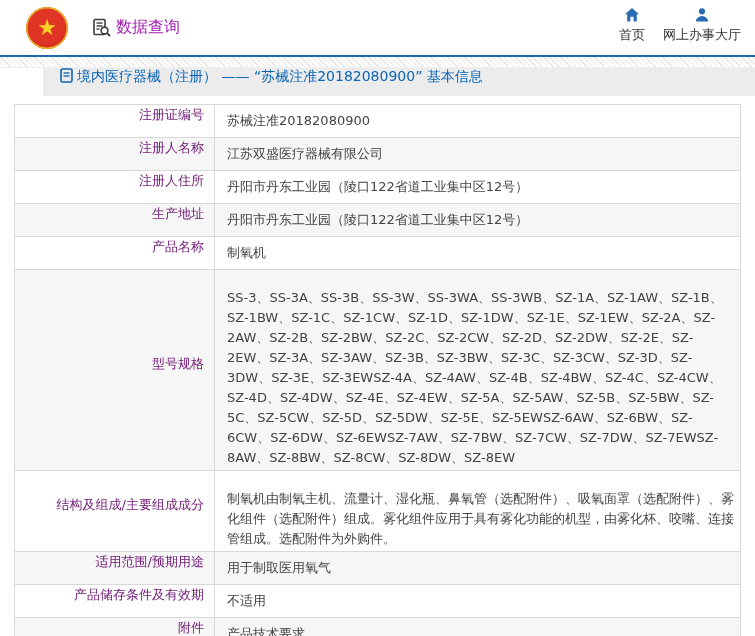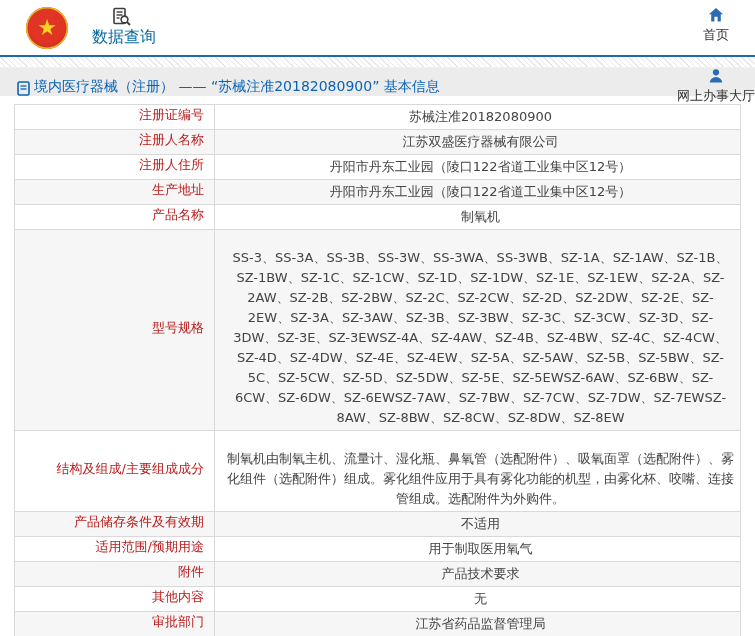--- a/index.html
+++ b/index.html
@@ -16,56 +16,56 @@
     width: 42px; height: 42px; margin-left: 26px; flex: 0 0 auto;
     border-radius: 50%; background: radial-gradient(circle at 50% 42%, #e03425 55%, #c21f14 100%);
     display: flex; align-items: center; justify-content: center;
     color: #f8d323; font-size: 22px; line-height: 1;
     box-shadow: inset 0 0 0 1.5px #e8b92a;
   }
   .logo-text { margin-left: 10px; }
   .logo-title { font-size: 21px; font-weight: bold; color: #1a57a0; letter-spacing: 1.5px; line-height: 1.15; }
   .logo-sub { font-size: 10.5px; color: #2a68ad; margin-top: 2px; }
 
-  .data-query { display: flex; align-items: center; margin-left: 24px; color: #0369a1; font-size: 16px; flex-direction: column; }
+  .data-query { display: flex; align-items: flex-end; margin-left: 24px; color: #a21caf; font-size: 16px; }
   .data-query .dq-icon { width: 20px; height: 20px; margin-right: 4px; }
 
-  .top-nav { position: absolute; right: 0; top: 7px; display: flex; gap: 24px; flex-direction: column; }
+  .top-nav { position: absolute; right: 14px; top: 7px; display: flex; gap: 18px; }
   .nav-item { display: flex; flex-direction: column; align-items: center; cursor: pointer; }
   .nav-item .nav-icon { width: 16px; height: 16px; margin-bottom: 3px; }
   .nav-item .nav-label { font-size: 13px; color: #333; white-space: nowrap; }
 
   .blue-line { height: 2px; background: #2068ad; }
   .hatch-strip {
     height: 11px;
     background: repeating-linear-gradient(45deg, #ffffff 0 3px, #e7e7e7 3px 4px);
     border-bottom: 1px solid #f0f0f0;
   }
 
   
   .breadcrumb {
     height: 28px; background: #ececec;
-    display: flex; align-items: flex-end; padding-left: 17px;
-    color: #0a64b6; font-size: 14px;
+    display: flex; align-items: flex-start; padding-left: 17px;
+    color: #0a64b6; font-size: 14px; margin-left: 43px;
   }
   .breadcrumb .bc-icon { width: 13px; height: 15px; margin-right: 4px; flex: 0 0 auto; }
 
   
   .info-table {
     width: 727px; margin: 8px 14px 0 14px;
     border-collapse: collapse; font-size: 13px; table-layout: fixed;
   }
   .info-table th, .info-table td {
     border: 1px solid #d9d9d9; line-height: 20px; vertical-align: middle;
   }
   .info-table th {
     width: 200px; text-align: right; font-weight: normal;
-    color: #b91c1c; padding: 0 10px 4px 0;
+    color: #701a75; padding: 0 10px 12px 0;
   }
-  .info-table td { color: #444; padding: 0 6px 0 12px; text-align: center; }
+  .info-table td { color: #444; padding: 0 6px 0 12px; }
   .info-table tr:nth-child(even) { background: #f6f6f6; }
   .info-table td.multiline { padding-top: 18px; padding-bottom: 2px; }
 </style>
 </head>
 <body>
 
 <div class="header">
   <div class="emblem">★</div>
   <div class="data-query">
     <svg class="dq-icon" viewBox="0 0 20 20">
@@ -130,26 +130,26 @@
       </tr>
     <tr>
         <th>型号规格</th>
         <td class="multiline">SS-3、SS-3A、SS-3B、SS-3W、SS-3WA、SS-3WB、SZ-1A、SZ-1AW、SZ-1B、SZ-1BW、SZ-1C、SZ-1CW、SZ-1D、SZ-1DW、SZ-1E、SZ-1EW、SZ-2A、SZ-2AW、SZ-2B、SZ-2BW、SZ-2C、SZ-2CW、SZ-2D、SZ-2DW、SZ-2E、SZ-2EW、SZ-3A、SZ-3AW、SZ-3B、SZ-3BW、SZ-3C、SZ-3CW、SZ-3D、SZ-3DW、SZ-3E、SZ-3EWSZ-4A、SZ-4AW、SZ-4B、SZ-4BW、SZ-4C、SZ-4CW、SZ-4D、SZ-4DW、SZ-4E、SZ-4EW、SZ-5A、SZ-5AW、SZ-5B、SZ-5BW、SZ-5C、SZ-5CW、SZ-5D、SZ-5DW、SZ-5E、SZ-5EWSZ-6AW、SZ-6BW、SZ-6CW、SZ-6DW、SZ-6EWSZ-7AW、SZ-7BW、SZ-7CW、SZ-7DW、SZ-7EWSZ-8AW、SZ-8BW、SZ-8CW、SZ-8DW、SZ-8EW</td>
       </tr>
     <tr>
         <th>结构及组成/主要组成成分</th>
         <td class="multiline">制氧机由制氧主机、流量计、湿化瓶、鼻氧管（选配附件）、吸氧面罩（选配附件）、雾化组件（选配附件）组成。雾化组件应用于具有雾化功能的机型，由雾化杯、咬嘴、连接管组成。选配附件为外购件。</td>
       </tr>
     <tr>
+        <th>适用范围/预期用途</th>
+        <td>用于制取医用氧气</td>
+      </tr>
+    <tr>
         <th>产品储存条件及有效期</th>
         <td>不适用</td>
-      </tr>
-    <tr>
-        <th>适用范围/预期用途</th>
-        <td>用于制取医用氧气</td>
       </tr>
     <tr>
         <th>附件</th>
         <td>产品技术要求</td>
       </tr>
     <tr>
         <th>其他内容</th>
         <td>无</td>
       </tr>
     <tr>

